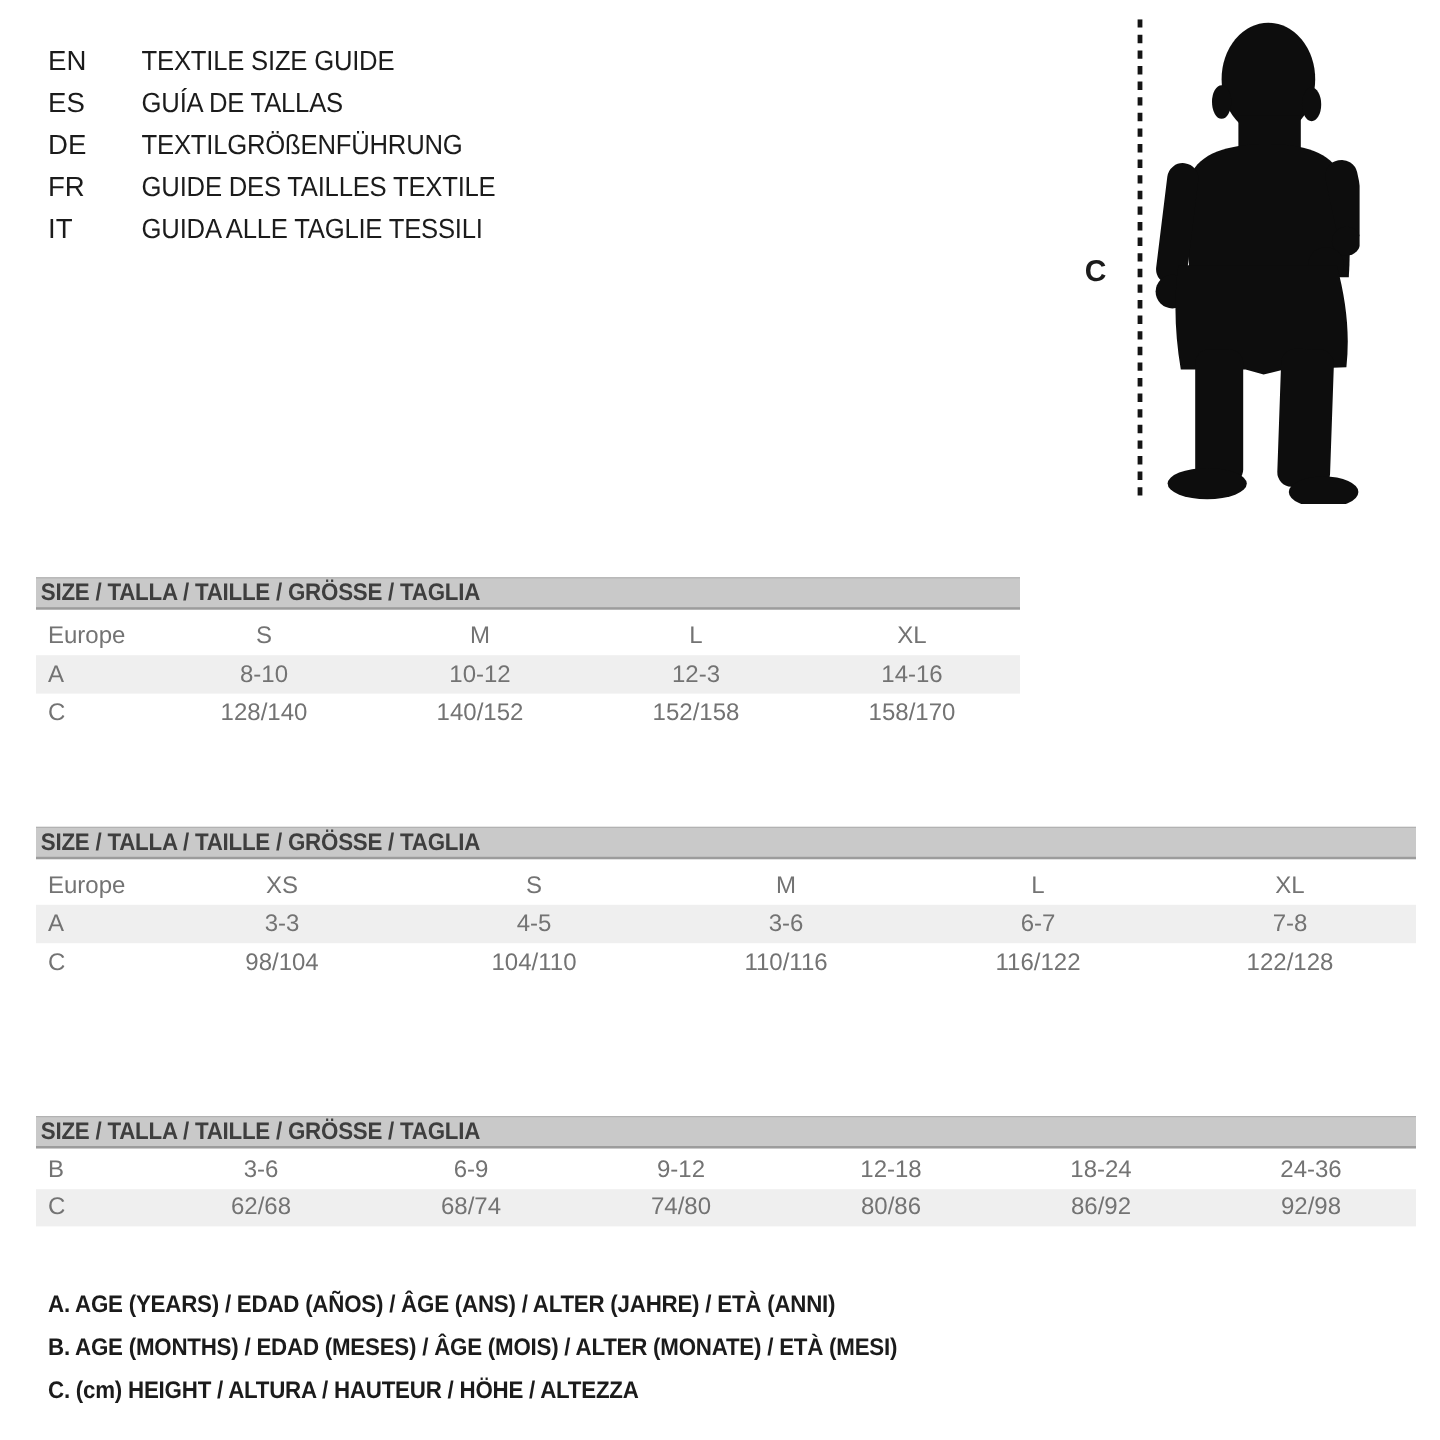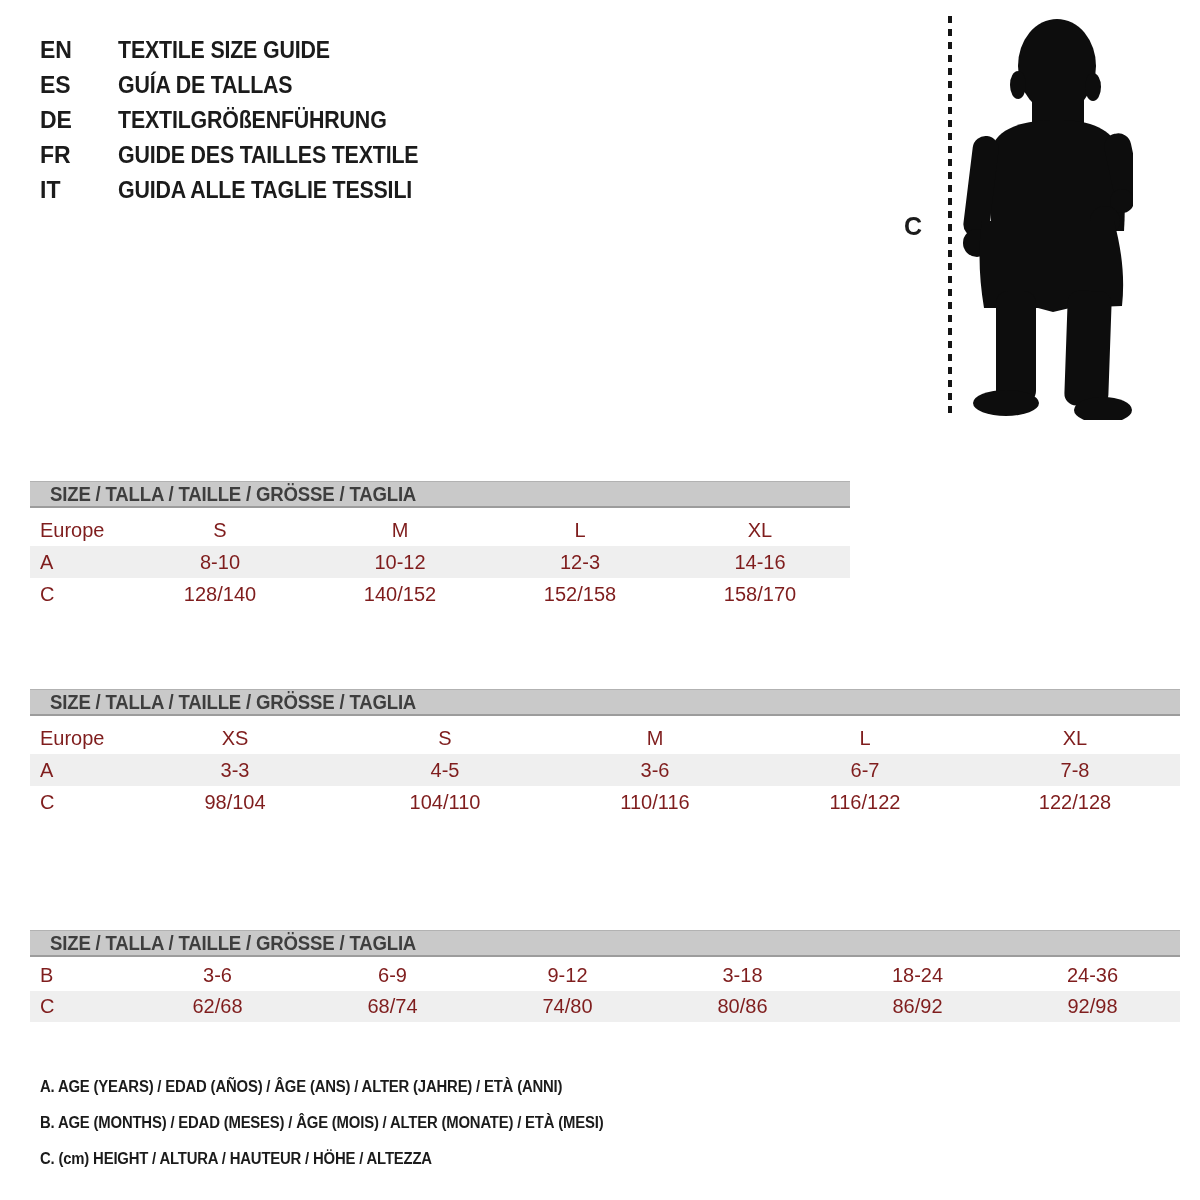--- a/index.html
+++ b/index.html
@@ -3,40 +3,40 @@
 <meta charset="utf-8">
 <style>
   html,body{margin:0;padding:0;background:#fff;}
   .page{position:relative;width:1200px;height:1200px;background:#ffffff;overflow:hidden;
         font-family:"Liberation Sans",sans-serif;color:#1b1b1b;}
   .abs{position:absolute;}
   .cond{display:inline-block;transform:scaleX(0.93);transform-origin:0 50%;
         white-space:nowrap;letter-spacing:-0.2px;}
   
   .lang-list{left:40px;top:33px;}
-  .lang-row{display:flex;height:35px;align-items:center;font-weight:bold;font-size:23px;}
+  .lang-row{display:flex;height:35px;align-items:center;font-weight:normal;font-size:23px;}
   .lang-code{width:78px;}
   
   .c-label{left:904px;top:212px;font-weight:bold;font-size:25px;}
   
   .sec-heading{font-weight:bold;font-size:20px;white-space:nowrap;}
   
   .size-band{height:27px;background:#c9c9c9;border-top:1px solid #b2b2b2;
              border-bottom:2px solid #9c9c9c;display:flex;align-items:center;
-             padding-left:20px;box-sizing:border-box;color:#3e3e3e;
+             padding-left:4px;box-sizing:border-box;color:#3e3e3e;
              font-weight:bold;font-size:20px;}
   
-  .trow{display:flex;align-items:center;font-size:20px;color:#7f1d1d;}
+  .trow{display:flex;align-items:center;font-size:20px;color:#737373;}
   .trow.h32{height:32px;}
   .trow.h31{height:31px;}
   .trow.shaded{background:#efefef;}
   .tlabel{width:100px;padding-left:10px;box-sizing:border-box;}
   .tcell{flex:1;text-align:center;}
   
-  .legend-line{font-weight:bold;font-size:16px;line-height:36px;white-space:nowrap;}
+  .legend-line{font-weight:bold;font-size:20px;line-height:36px;white-space:nowrap;}
 </style>
 </head>
 <body>
 
 <div class="page">
 
   <div class="abs lang-list">
     <div class="lang-row">
       <span class="lang-code">EN</span>
       <span class="lang-title cond">TEXTILE SIZE GUIDE</span>
@@ -142,21 +142,21 @@
 
   <div class="abs size-band" style="left:30px;top:930px;width:1150px;">
     <span class="cond">SIZE / TALLA / TAILLE / GRÖSSE / TAGLIA</span>
   </div>
   <div class="abs" style="left:30px;top:960px;width:1150px;">
     <div class="trow h31">
       <div class="tlabel">B</div>
       <div class="tcell">3-6</div>
       <div class="tcell">6-9</div>
       <div class="tcell">9-12</div>
-      <div class="tcell">3-18</div>
+      <div class="tcell">12-18</div>
       <div class="tcell">18-24</div>
       <div class="tcell">24-36</div>
     </div>
     <div class="trow h31 shaded">
       <div class="tlabel">C</div>
       <div class="tcell">62/68</div>
       <div class="tcell">68/74</div>
       <div class="tcell">74/80</div>
       <div class="tcell">80/86</div>
       <div class="tcell">86/92</div>

